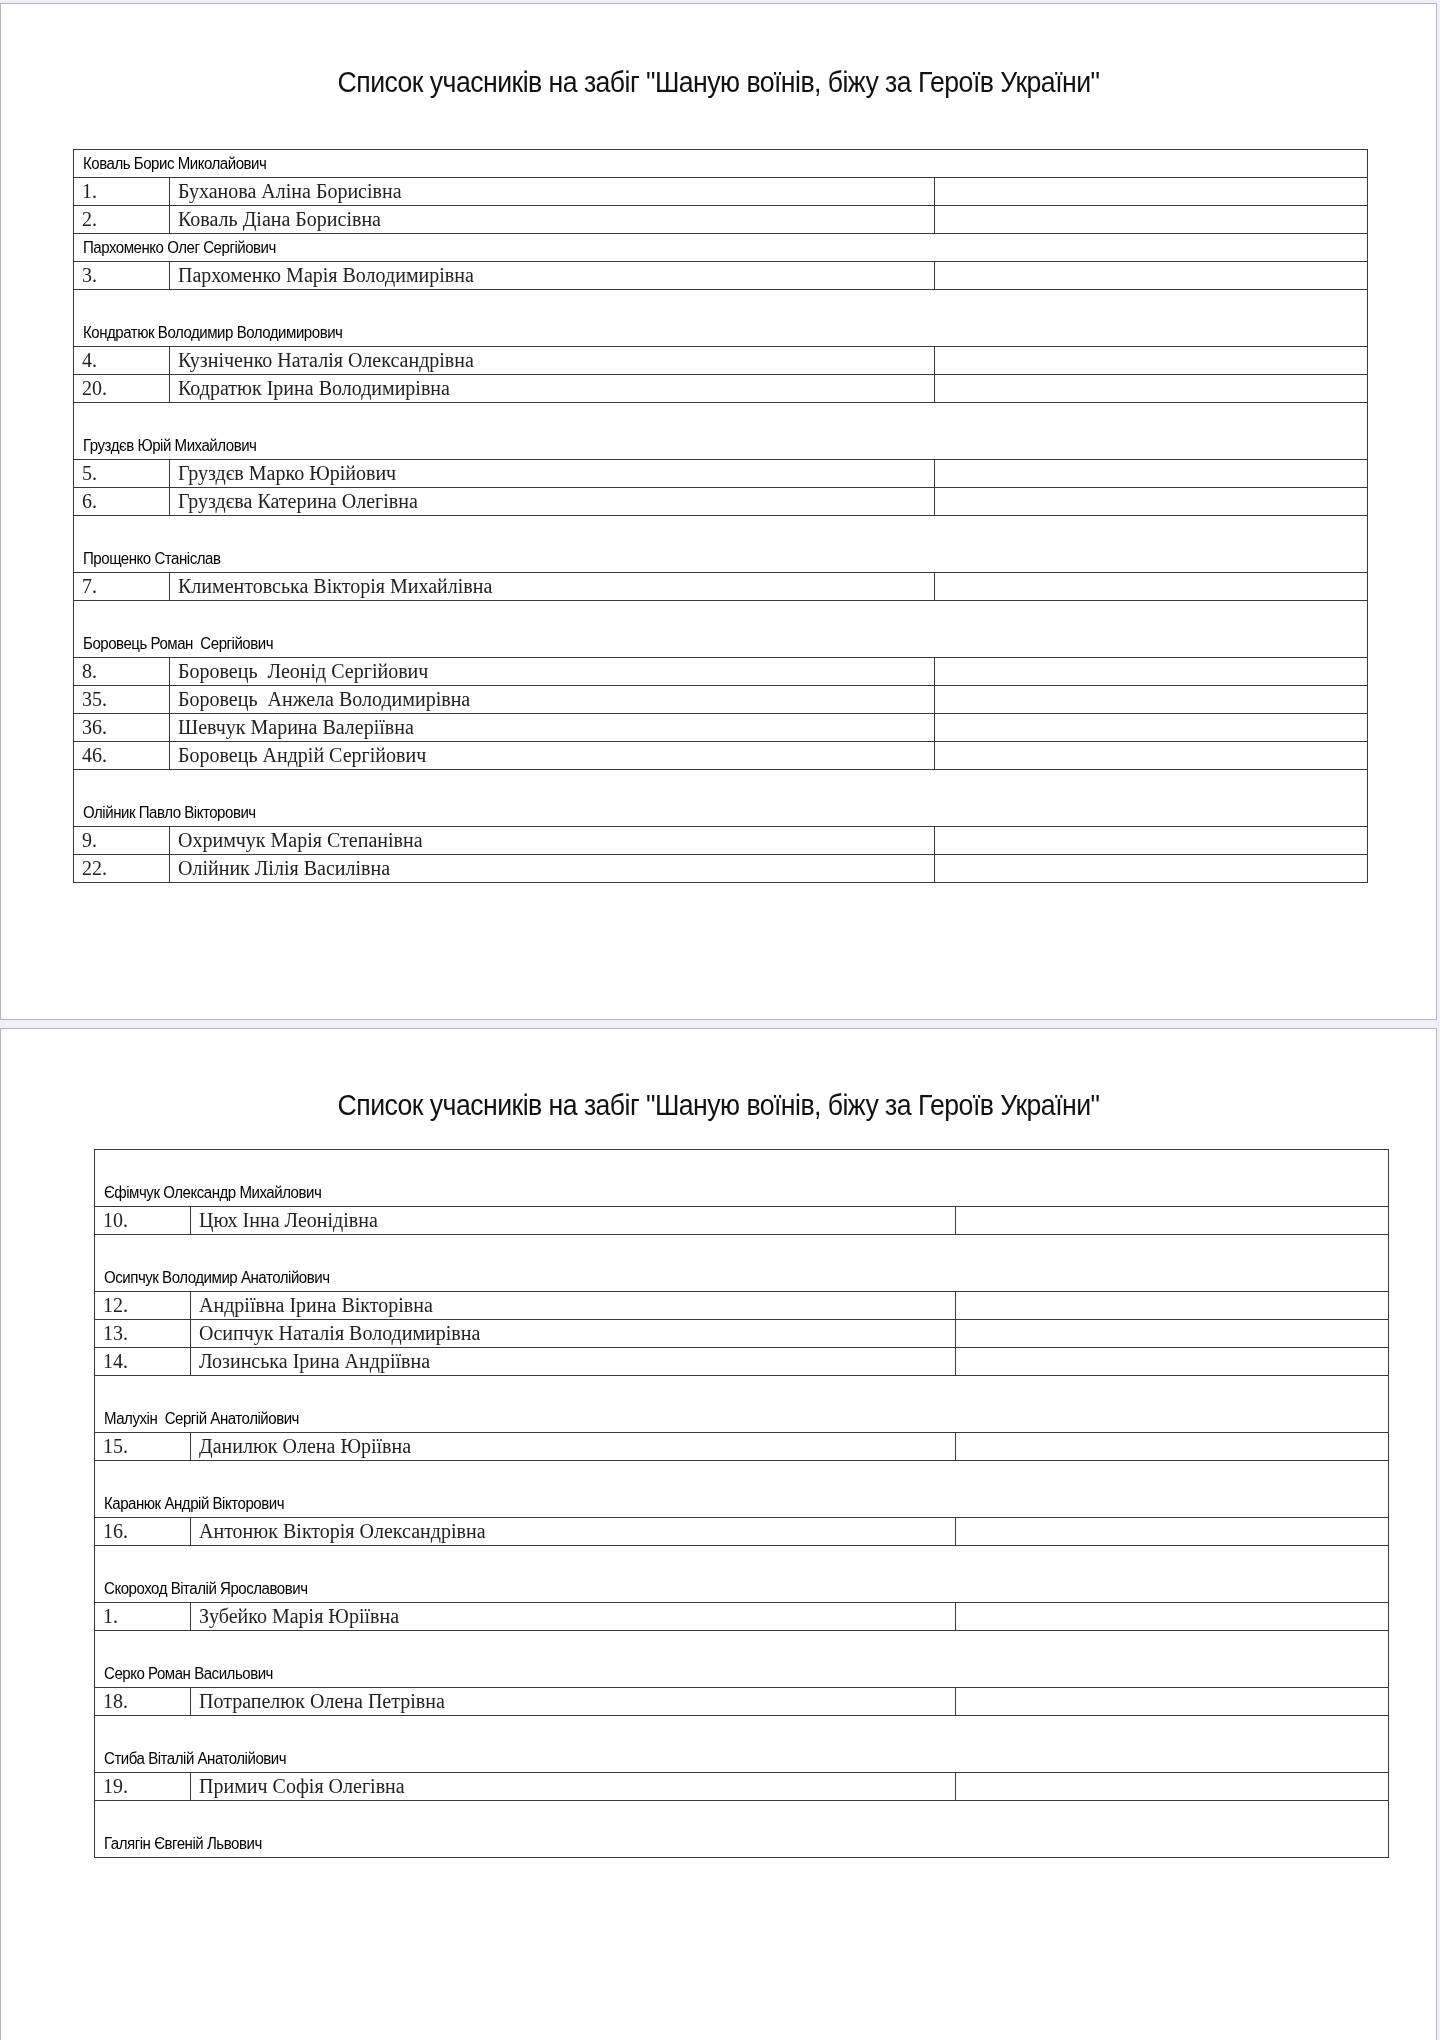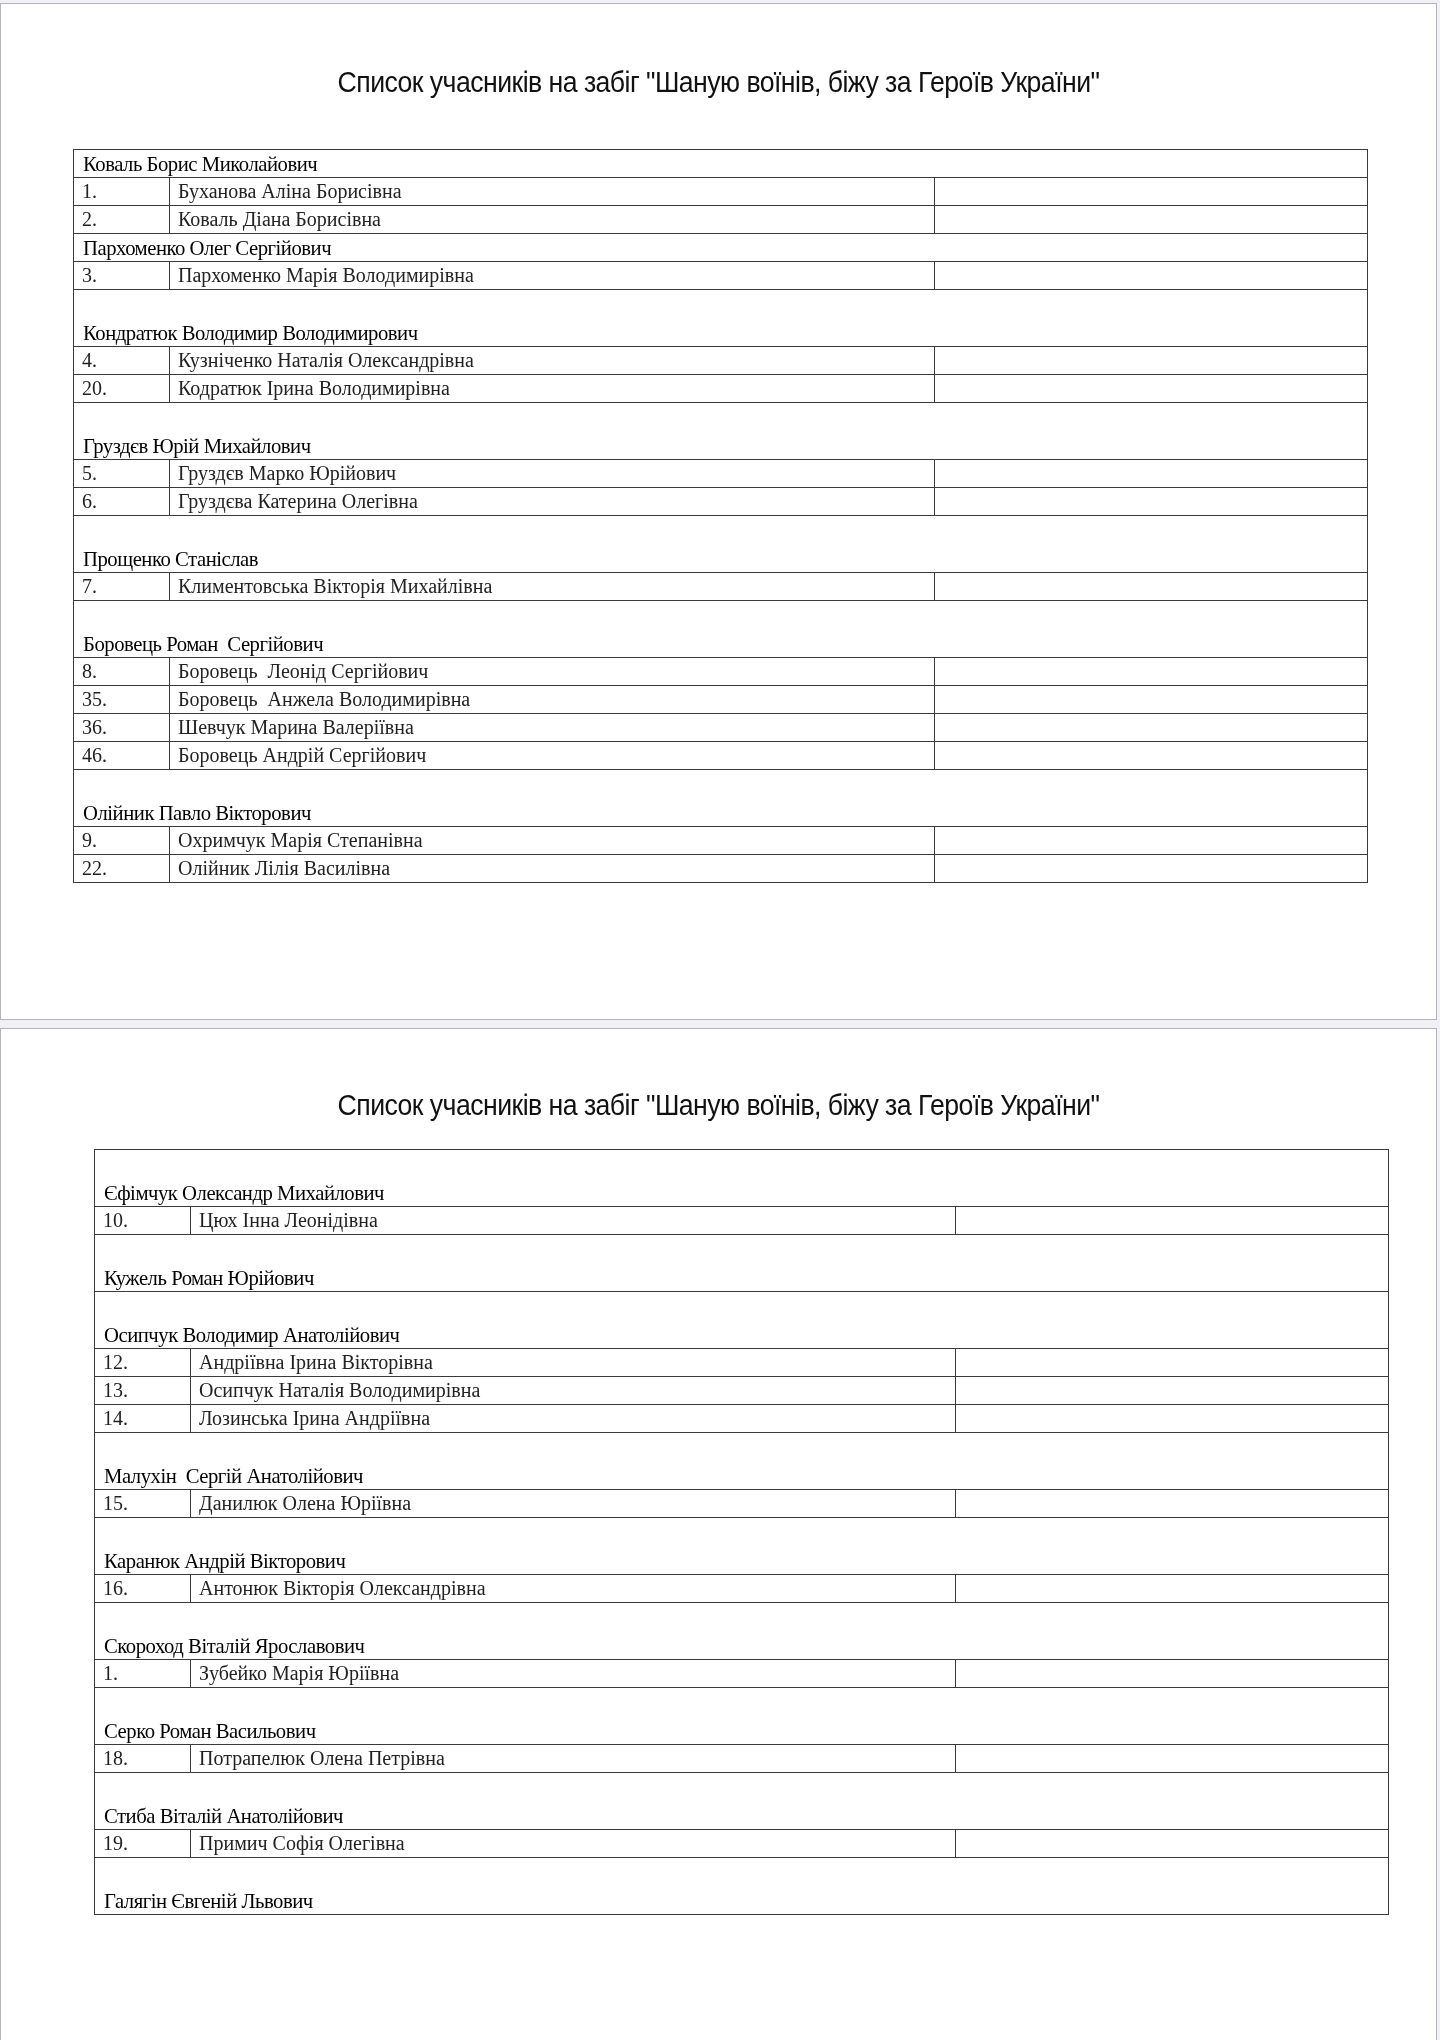--- a/index.html
+++ b/index.html
@@ -59,22 +59,22 @@
       height: 27px;
       vertical-align: bottom;
       white-space: pre;
       overflow: hidden;
     }
     col.c-num { width: 96px; }
     col.c-name { width: 765px; }
     col.c-blank { width: 433px; }
 
     tr.group td {
-      font-family: Liberation Serif, serif;
-      font-size: 22px;
+      font-family: Liberation Sans, sans-serif;
+      font-size: 16px;
       letter-spacing: -0.5px;
       color: #000;
       padding-left: 9px;
     }
     tr.group td span { display: inline-block; transform: scaleX(0.94); transform-origin: left bottom; }
     tr.group.tall td { height: 56px; }
     tr.entry td { color: #222; }
     tr.entry td.num { padding-left: 8px; }
     tr.entry td.name { padding-left: 8px; }
   </style>
@@ -196,23 +196,20 @@
     <tbody>
         <tr class="group tall">
           <td colspan="3"><span>Єфімчук Олександр Михайлович</span></td>
         </tr>
         <tr class="entry">
           <td class="num">10.</td>
           <td class="name">Цюх Інна Леонідівна</td>
           <td class="blank"></td>
         </tr>
         <tr class="group tall">
-          <td colspan="3"><span>Кужель Роман Юрійович</span></td>
-        </tr>
-        <tr class="group tall">
           <td colspan="3"><span>Осипчук Володимир Анатолійович</span></td>
         </tr>
         <tr class="entry">
           <td class="num">12.</td>
           <td class="name">Андріївна Ірина Вікторівна</td>
           <td class="blank"></td>
         </tr>
         <tr class="entry">
           <td class="num">13.</td>
           <td class="name">Осипчук Наталія Володимирівна</td>

